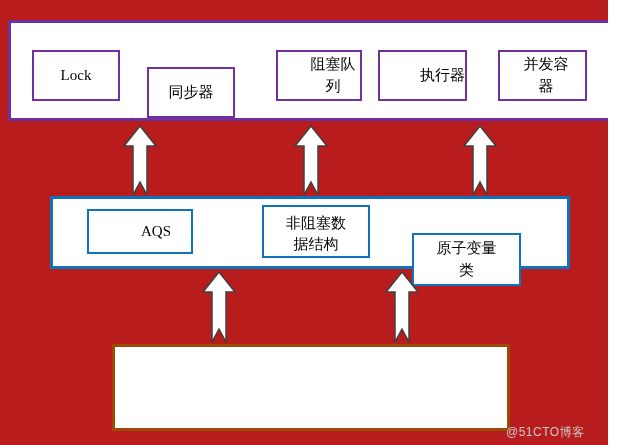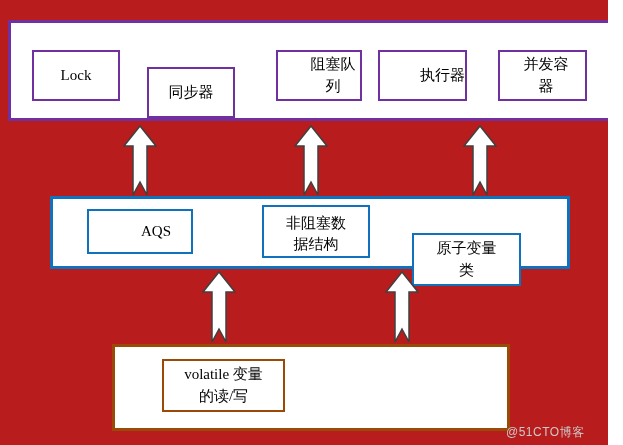--- a/index.html
+++ b/index.html
@@ -93,20 +93,16 @@
 
   <svg class="arrow" style="left:202px; top:271px;" width="34" height="73" viewBox="0 0 34 73">
     <polygon points="17,1 33,21 24,21 24,71 17,58 10,71 10,21 1,21" fill="#ffffff" stroke="#404040" stroke-width="1.5"></polygon>
   </svg>
   <svg class="arrow" style="left:385px; top:271px;" width="34" height="73" viewBox="0 0 34 73">
     <polygon points="17,1 33,21 24,21 24,71 17,58 10,71 10,21 1,21" fill="#ffffff" stroke="#404040" stroke-width="1.5"></polygon>
   </svg>
 
   <div class="layer brown" style="left:112px; top:344px; width:398px; height:87px;"></div>
 
-  <div class="box brown" style="left:162px; top:359px; width:123px; height:53px;">
-    <span>volatile 变量
-的读/写</span>
-  </div>
 
   <div class="watermark">@51CTO博客</div>
 
 </div>
 
 </body></html>

